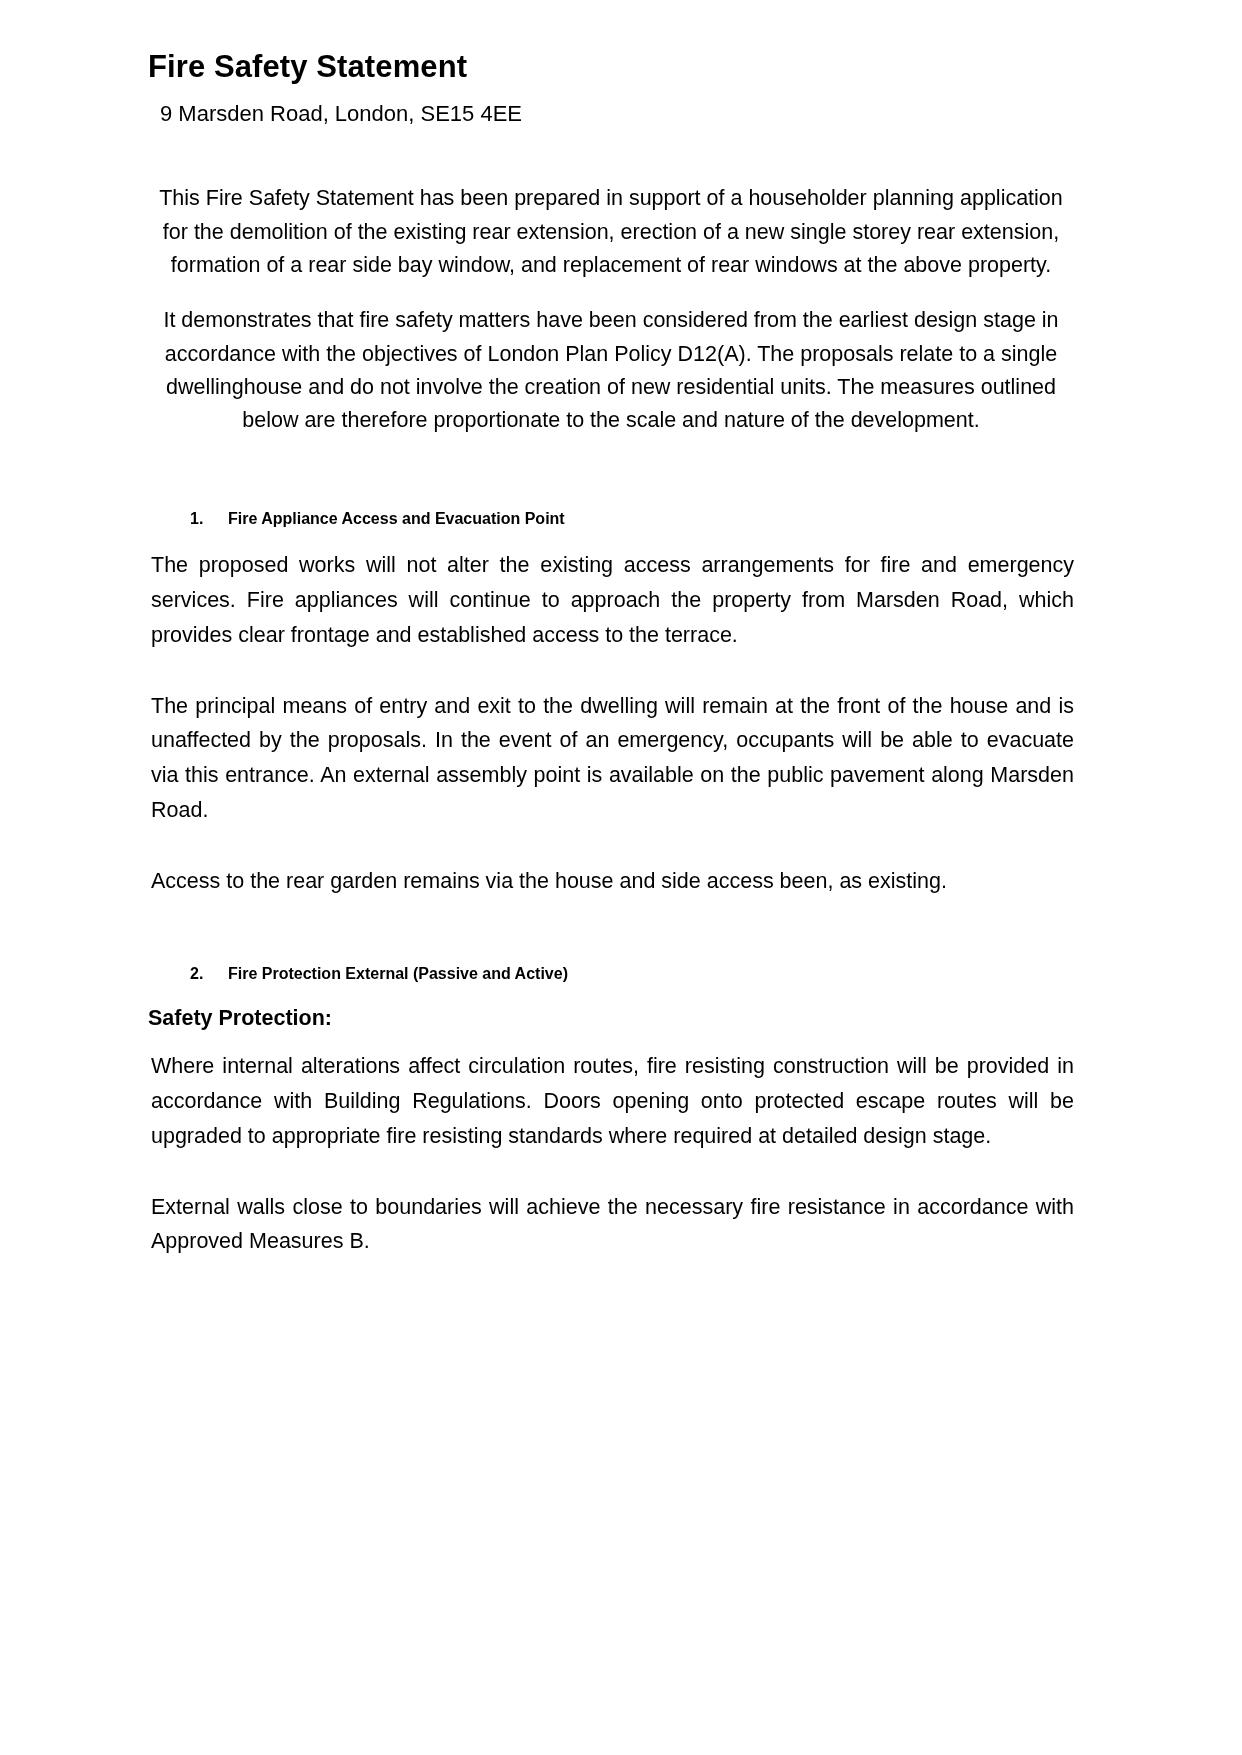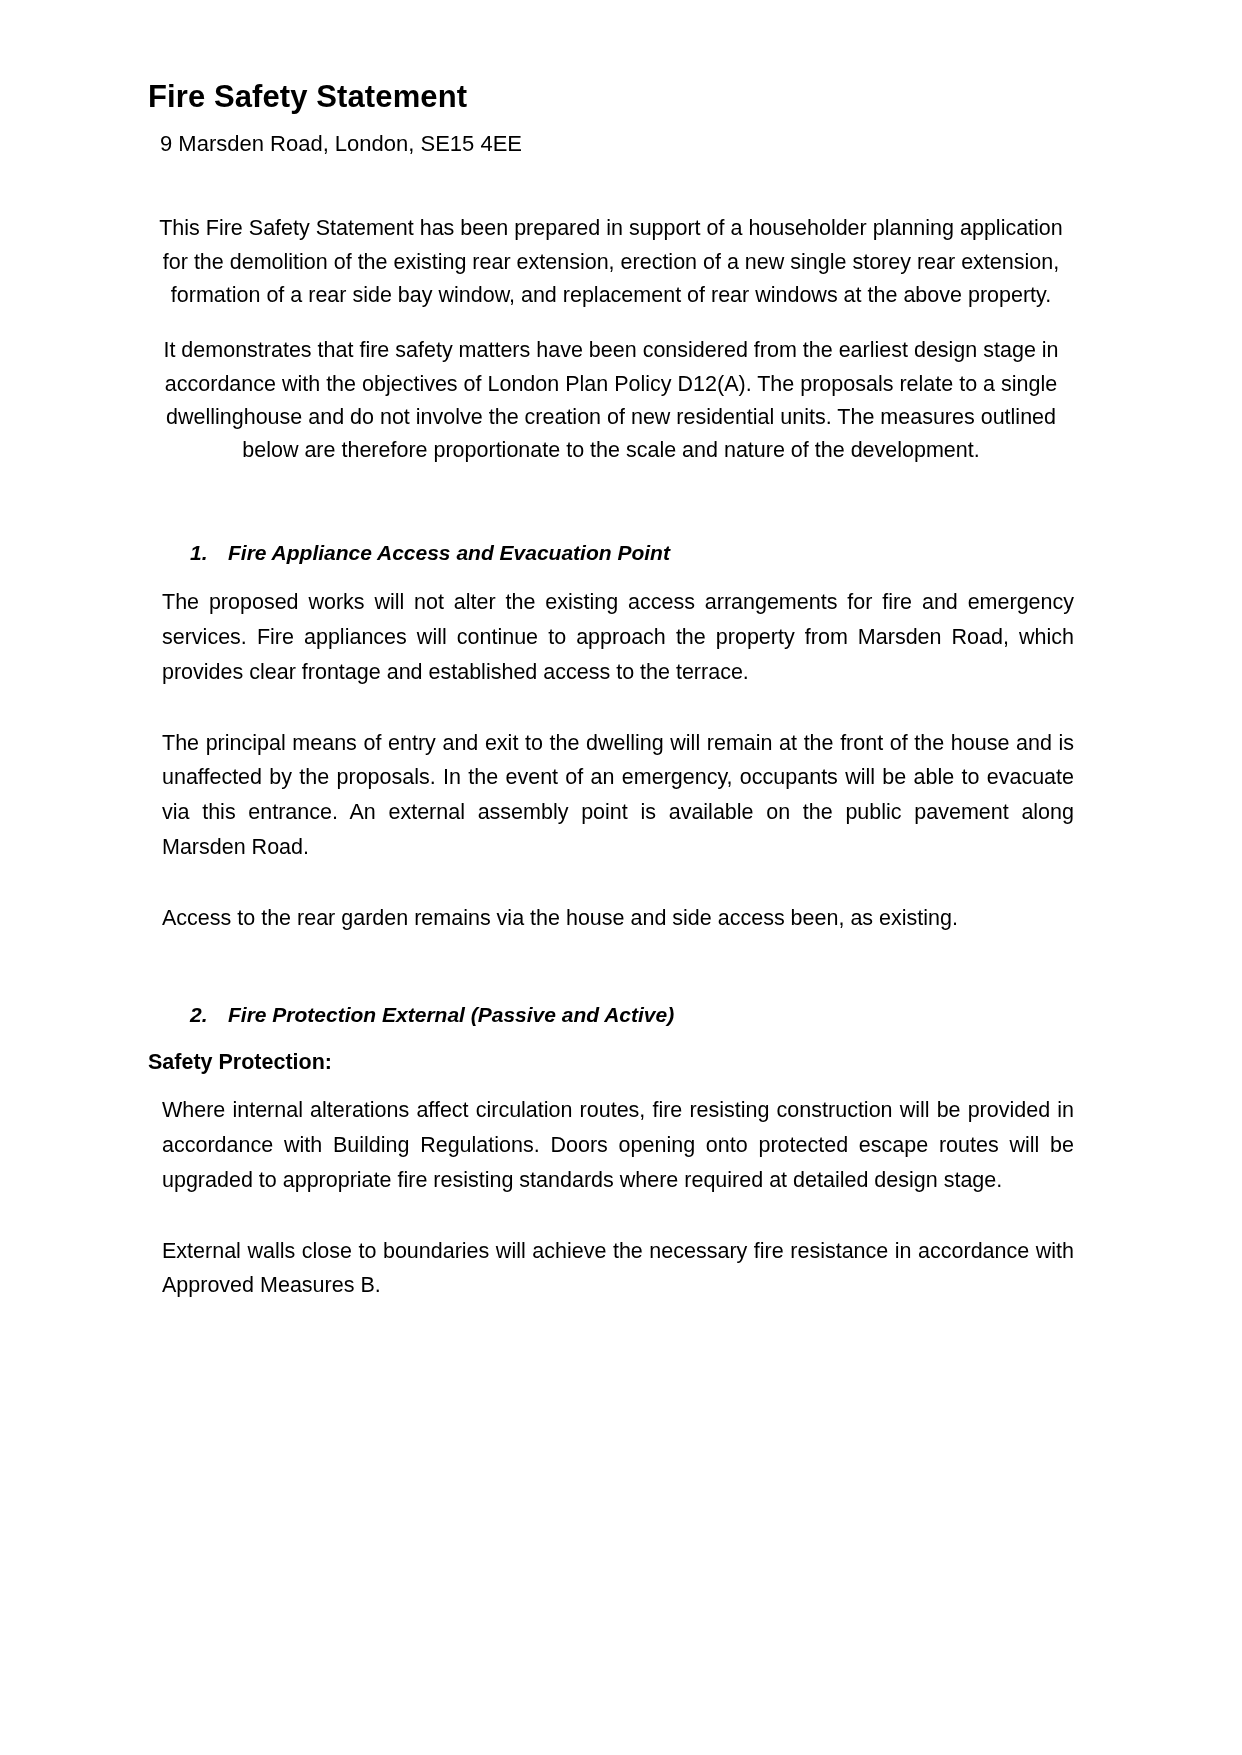--- a/index.html
+++ b/index.html
@@ -11,21 +11,21 @@
     width: 1242px;
     min-height: 1755px;
     font-family: "Liberation Sans", sans-serif;
     color: #000000;
     -webkit-font-smoothing: antialiased;
   }
   .page {
     width: 1222px;
     min-height: 1755px;
     box-sizing: border-box;
-    padding: 78px 148px 60px 148px;
+    padding: 48px 148px 60px 148px;
     background: #ffffff;
   }
   .doc-title {
     font-size: 31px;
     font-weight: bold;
     line-height: 1.25;
     margin: 0 0 12px 0;
     letter-spacing: 0.1px;
   }
   .doc-subtitle {
@@ -42,32 +42,31 @@
   }
   p.body-left {
     font-size: 21.5px;
     line-height: 1.55;
     margin: 0 0 22px 0;
     text-align: center;
   }
   p.body-justify {
     font-size: 21.5px;
     line-height: 1.62;
-    margin: 0 0 36px 14px;
+    margin: 0 0 36px 3px;
     text-align: justify;
   }
   .spacer-lg { height: 48px; }
   .spacer-md { height: 28px; }
   .num-heading {
-    font-size: 21px;
+    font-size: 16px;
     font-weight: bold;
     margin: 0 0 18px 0;
     padding-left: 42px;
     line-height: 1.4;
-    font-style: italic;
   }
   .num-heading .num {
     display: inline-block;
     width: 38px;
   }
   .sub-heading {
     font-size: 21.5px;
     font-weight: bold;
     margin: 0 0 16px 0;
     line-height: 1.4;

